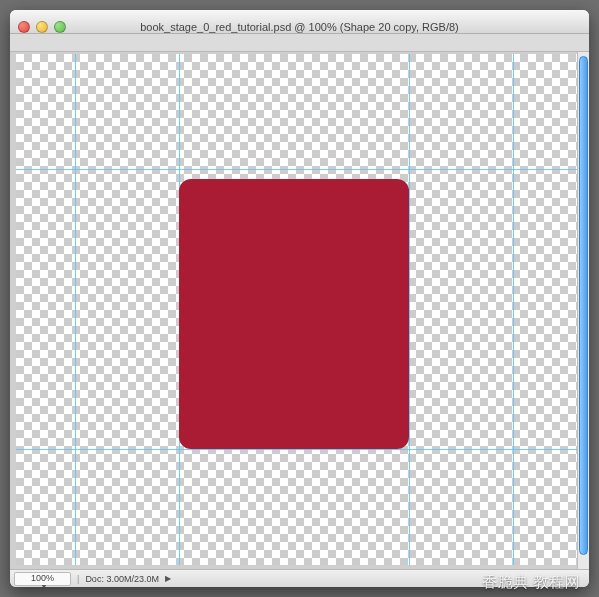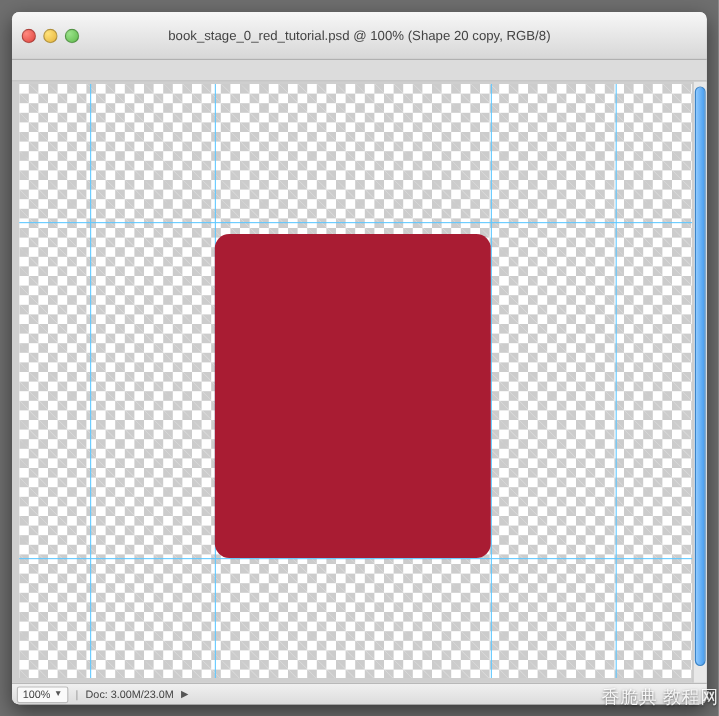--- a/index.html
+++ b/index.html
@@ -11,25 +11,25 @@
     height: 577px;
     background: #e6e6e6;
     border-radius: 6px;
     box-shadow: 0 6px 18px rgba(0,0,0,0.5);
     display: flex;
     flex-direction: column;
     overflow: hidden;
   }
 
   .titlebar {
-    height: 40px;
+    height: 24px;
     background: linear-gradient(#f7f7f7, #d7d7d7);
     border-bottom: 1px solid #b0b0b0;
     display: flex;
-    align-items: center;
+    align-items: flex-end;
     padding: 0 8px;
     position: relative;
   }
   .traffic { display: flex; gap: 6px; }
   .tl-btn { width: 12px; height: 12px; border-radius: 50%; border: 0.5px solid rgba(0,0,0,0.25); }
   .tl-close { background: radial-gradient(circle at 30% 30%, #ff8a80, #e0443e); }
   .tl-min   { background: radial-gradient(circle at 30% 30%, #ffe27a, #e6b43c); }
   .tl-zoom  { background: radial-gradient(circle at 30% 30%, #9be38a, #5fba4c); }
   .title-text {
     position: absolute;
@@ -104,33 +104,34 @@
     font-size: 9px;
     color: #444;
     padding: 0 4px;
     gap: 6px;
   }
   .zoom-box {
     display: flex;
     align-items: center;
     border: 1px solid #bcbcbc;
     background: #fafafa;
-    padding: 0 4px;
+    padding: 0 16px;
     height: 14px;
     border-radius: 2px;
+    flex-direction: column;
   }
   .zoom-box .tri { font-size: 7px; color: #555; margin-left: 3px; }
   .sb-sep { color: #999; }
   .sb-tri { font-size: 8px; color: #555; }
   .sb-spacer { flex: 1; }
 
   
   .watermark {
     position: absolute;
-    right: 0; bottom: 6px;
+    right: 19px; bottom: 6px;
     font-size: 12px;
     color: rgba(255,255,255,0.9);
     text-shadow: 0 1px 2px rgba(0,0,0,0.6);
     font-family: Arial, sans-serif;
     letter-spacing: 0.5px;
     line-height: 1.2;
     text-align: right;
     pointer-events: none;
   }
   .watermark .top { font-size: 15px; }

